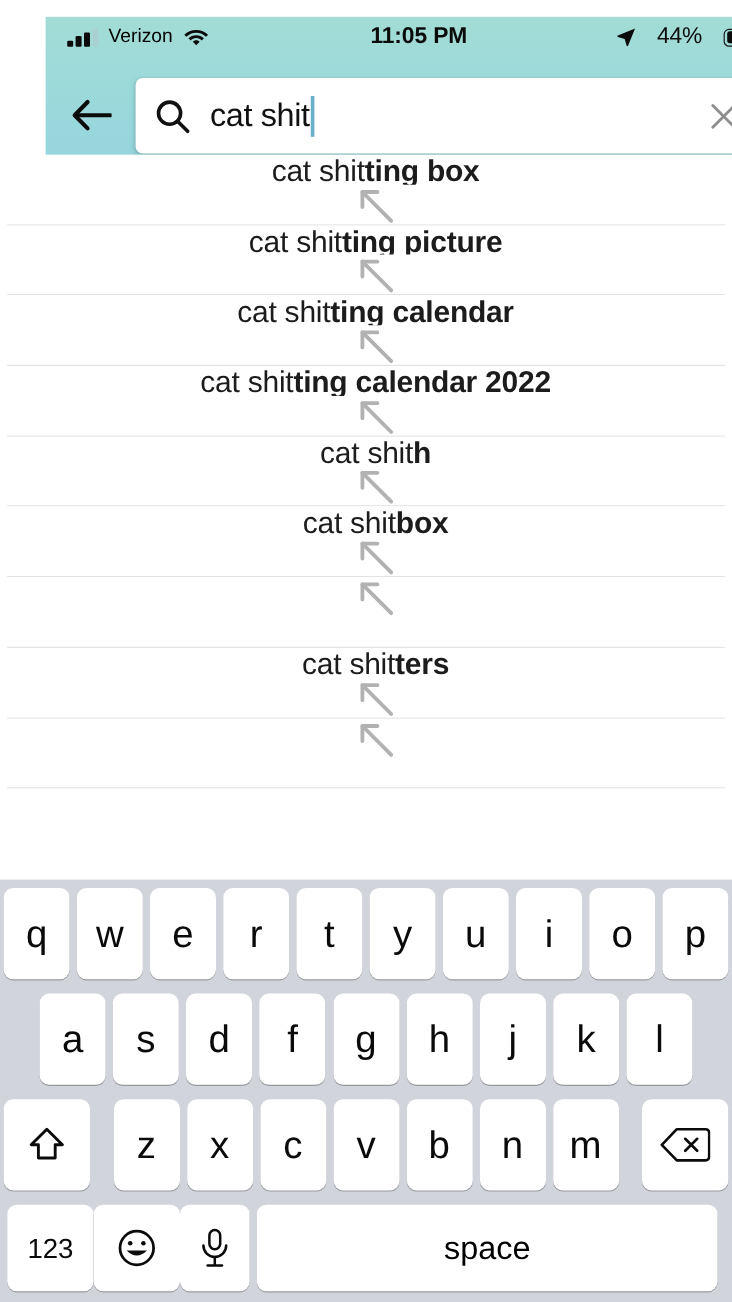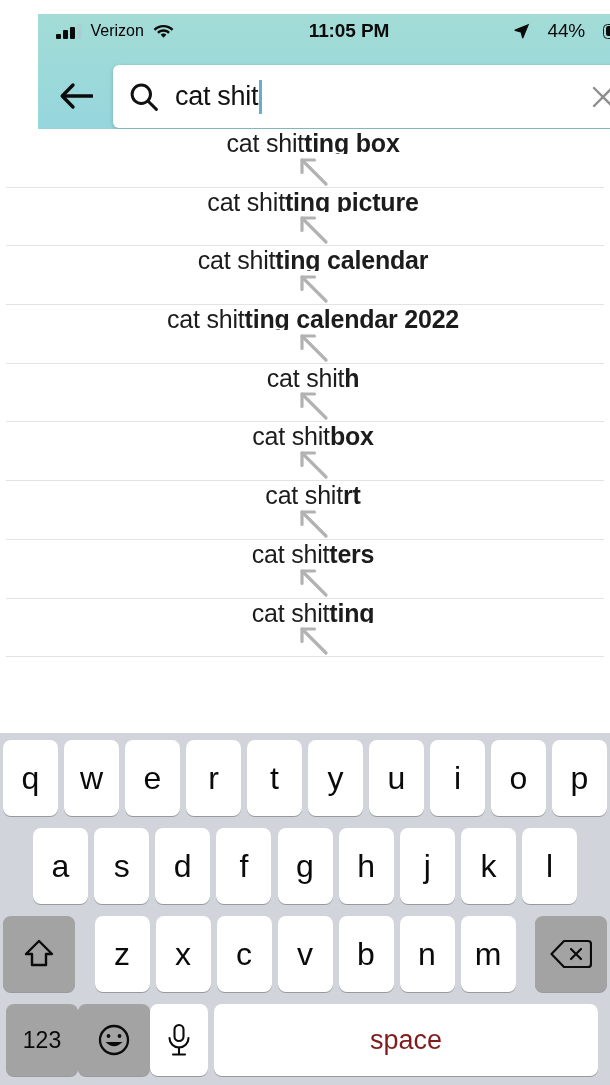--- a/index.html
+++ b/index.html
@@ -246,35 +246,35 @@
     align-items: center;
     justify-content: center;
     font-size: 32px;
     color: #0a0a0a;
     height: 76px;
     width: 55px;
     cursor: pointer;
     user-select: none;
   }
   .key.letter { font-weight: 400; letter-spacing: 0; }
-  .key.gray { background: #a3a3a3; }
+  .key.gray { background: #ffffff; }
   .key.wide { width: 72px; }
   .key.fn {
     height: 72px;
     font-size: 23px;
     border-radius: 8px;
     width: 72px;
   }
   .key.mic { width: 58px; height: 72px; background: #ffffff; }
   .key.space {
     flex: 1 1 auto;
     margin: 0 6px;
     height: 72px;
     font-size: 27px;
-    color: #7f1d1d;
+    color: #000000;
   }
   .key.search-key {
     width: 143px;
     height: 72px;
     background: #4285f4;
     color: #ffffff;
     font-size: 27px;
   }
   .key svg { display: block; }
 </style>
@@ -409,21 +409,20 @@
         <div class="arrow-btn">
           <span>
             <svg width="34" height="34" viewBox="0 0 34 34" aria-hidden="true">
               <path d="M30 30 L6 6" stroke="#b2b2b2" stroke-width="3.2" stroke-linecap="round" fill="none"></path>
               <path d="M6 18.5 V6 H18.5" stroke="#b2b2b2" stroke-width="3.2" stroke-linecap="round" stroke-linejoin="round" fill="none"></path>
             </svg>
           </span>
         </div>
       </div>
       <div class="suggestion-row">
-        <div class="suggestion-text"><span>cat shit</span><b>rt</b></div>
         <div class="arrow-btn">
           <span>
             <svg width="34" height="34" viewBox="0 0 34 34" aria-hidden="true">
               <path d="M30 30 L6 6" stroke="#b2b2b2" stroke-width="3.2" stroke-linecap="round" fill="none"></path>
               <path d="M6 18.5 V6 H18.5" stroke="#b2b2b2" stroke-width="3.2" stroke-linecap="round" stroke-linejoin="round" fill="none"></path>
             </svg>
           </span>
         </div>
       </div>
       <div class="suggestion-row">
@@ -431,21 +430,20 @@
         <div class="arrow-btn">
           <span>
             <svg width="34" height="34" viewBox="0 0 34 34" aria-hidden="true">
               <path d="M30 30 L6 6" stroke="#b2b2b2" stroke-width="3.2" stroke-linecap="round" fill="none"></path>
               <path d="M6 18.5 V6 H18.5" stroke="#b2b2b2" stroke-width="3.2" stroke-linecap="round" stroke-linejoin="round" fill="none"></path>
             </svg>
           </span>
         </div>
       </div>
       <div class="suggestion-row">
-        <div class="suggestion-text"><span>cat shit</span><b>ting</b></div>
         <div class="arrow-btn">
           <span>
             <svg width="34" height="34" viewBox="0 0 34 34" aria-hidden="true">
               <path d="M30 30 L6 6" stroke="#b2b2b2" stroke-width="3.2" stroke-linecap="round" fill="none"></path>
               <path d="M6 18.5 V6 H18.5" stroke="#b2b2b2" stroke-width="3.2" stroke-linecap="round" stroke-linejoin="round" fill="none"></path>
             </svg>
           </span>
         </div>
       </div>
     </div>

